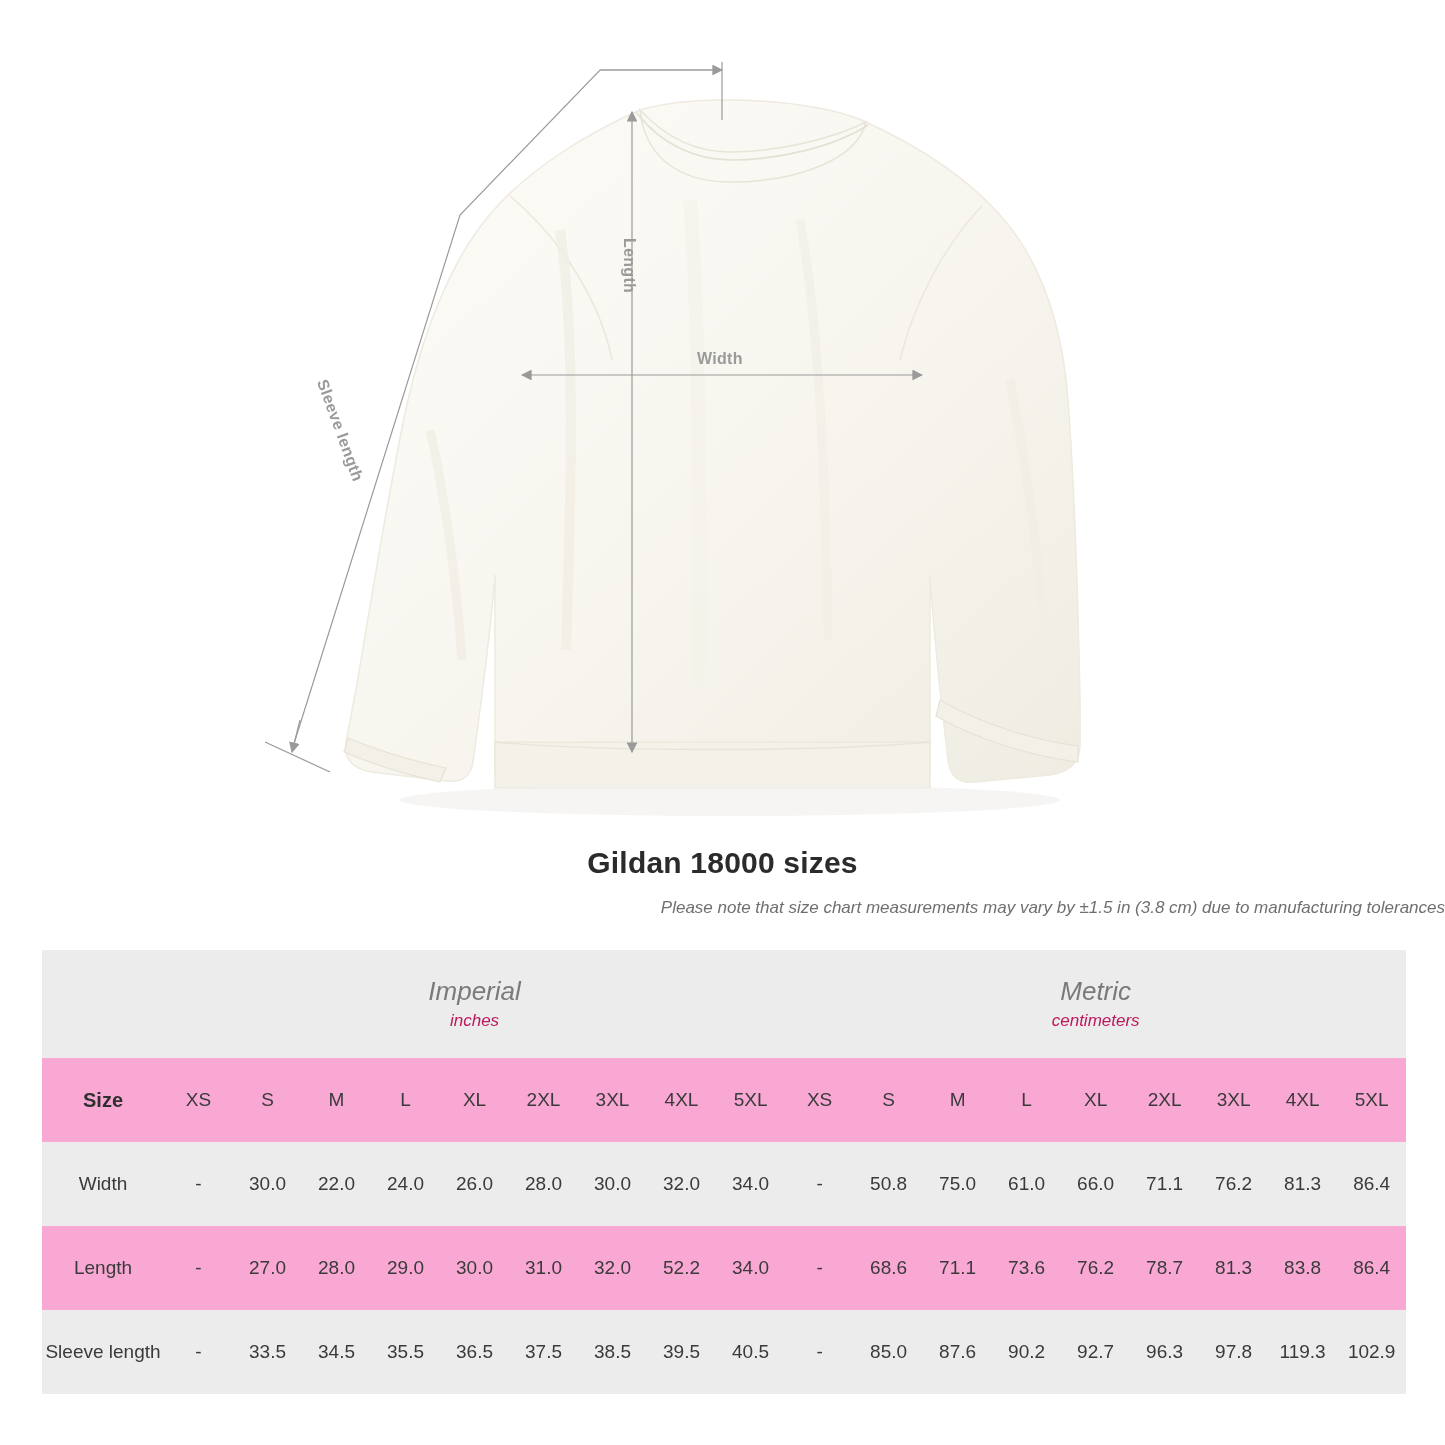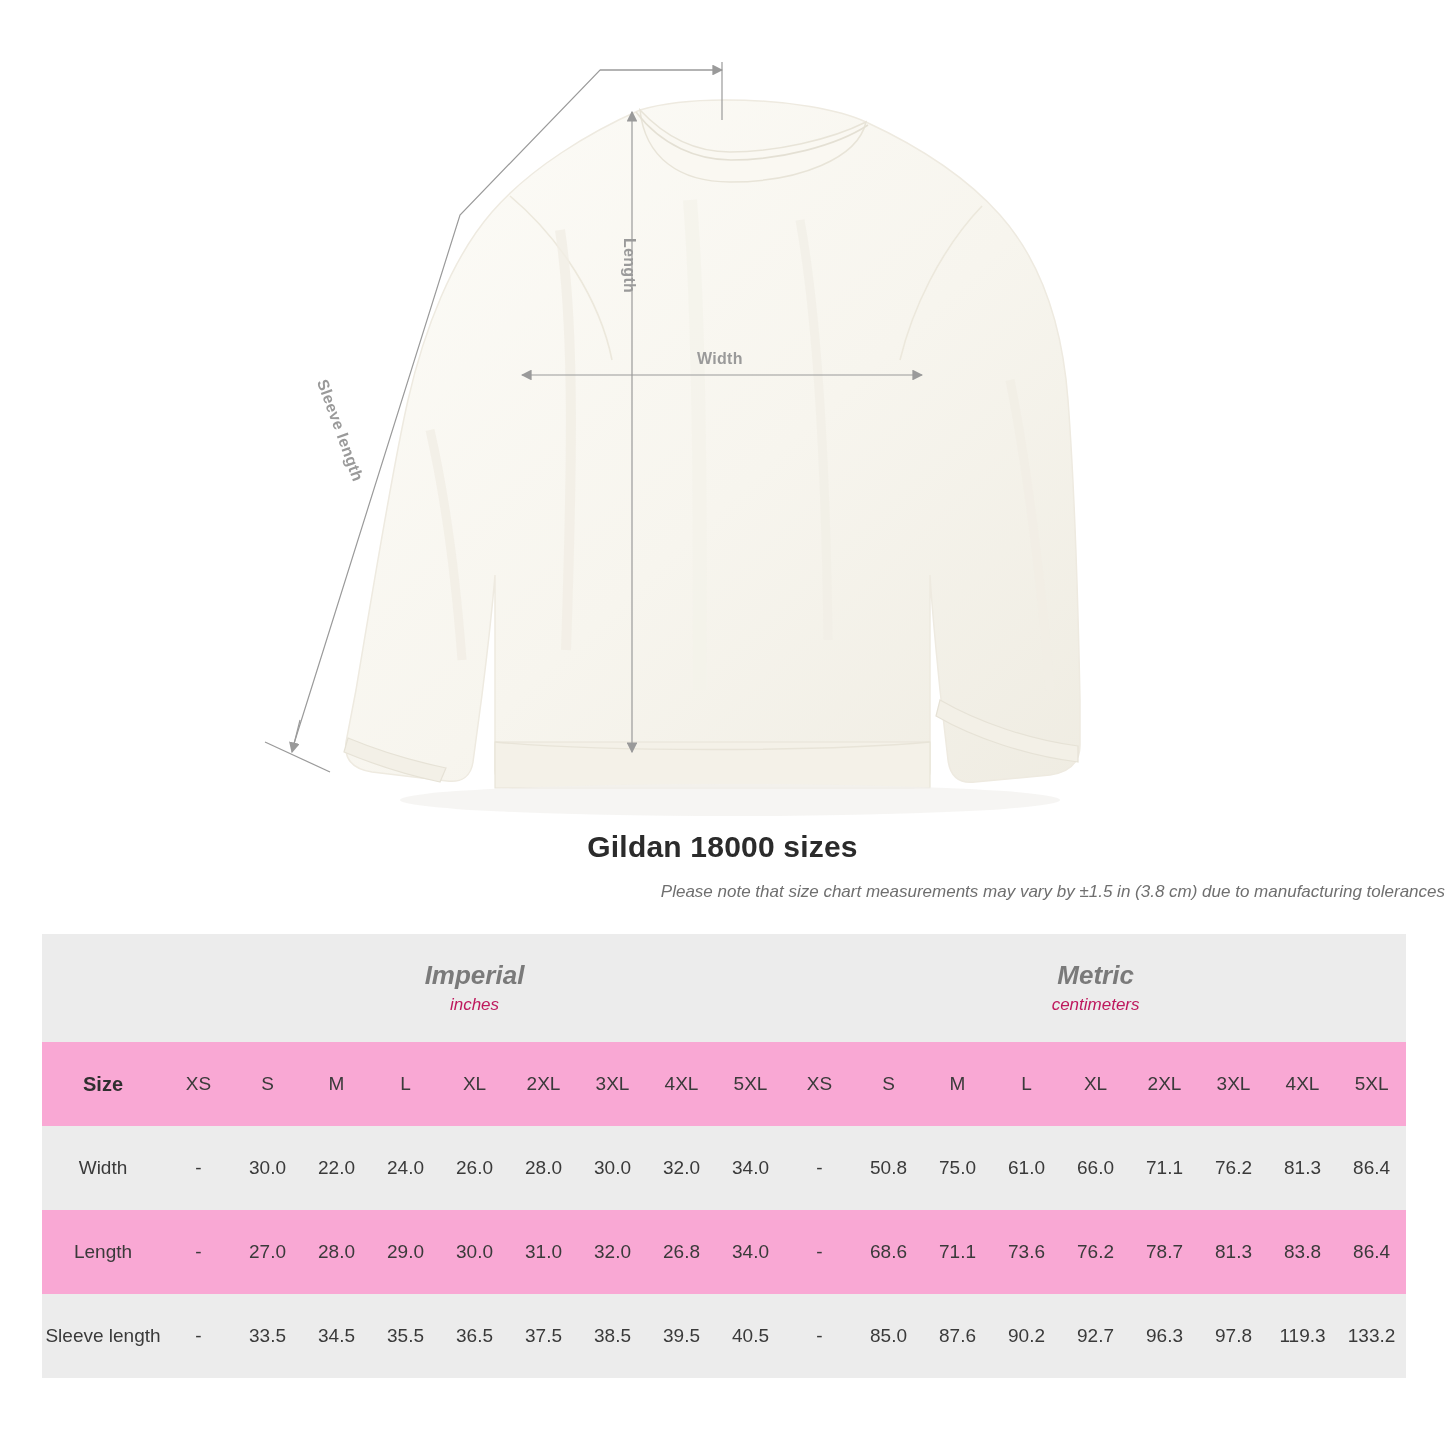--- a/index.html
+++ b/index.html
@@ -52,21 +52,21 @@
   .label-sleeve {
     left: 330px;
     top: 377px;
     transform-origin: left top;
     transform: rotate(70deg);
   }
 
   
   .title-block {
     text-align: center;
-    margin-top: 0;
+    margin-top: 16px;
   }
   .chart-title {
     font-size: 30px;
     font-weight: bold;
     color: #2b2b2b;
     letter-spacing: 0.2px;
   }
   .chart-note {
     margin-top: 18px;
     font-size: 17px;
@@ -95,21 +95,21 @@
     border: none;
   }
   .unit-header td {
     background: #ececec;
     height: 108px;
     padding: 0;
   }
   .unit-name {
     font-size: 26px;
     font-style: italic;
-    font-weight: bold;
+    font-weight: normal;
     color: #7a7a7a;
     line-height: 1.25;
   }
   .unit-sub {
     font-size: 17px;
     font-style: italic;
     color: #be185d;
     line-height: 1.5;
   }
   .size-row td {
@@ -317,21 +317,21 @@
 
         <tr class="data-row band-white">
           <td class="rowhead">Length</td>
           <td>-</td>
           <td>27.0</td>
           <td>28.0</td>
           <td>29.0</td>
           <td>30.0</td>
           <td>31.0</td>
           <td>32.0</td>
-          <td>26.8</td>
+          <td>52.2</td>
           <td>34.0</td>
           <td>-</td>
           <td>68.6</td>
           <td>71.1</td>
           <td>73.6</td>
           <td>76.2</td>
           <td>78.7</td>
           <td>81.3</td>
           <td>83.8</td>
           <td>86.4</td>
@@ -349,19 +349,19 @@
           <td>39.5</td>
           <td>40.5</td>
           <td>-</td>
           <td>85.0</td>
           <td>87.6</td>
           <td>90.2</td>
           <td>92.7</td>
           <td>96.3</td>
           <td>97.8</td>
           <td>119.3</td>
-          <td>133.2</td>
+          <td>102.9</td>
         </tr>
       </tbody>
     </table>
   </div>
 
 </div>
 
 </body></html>

